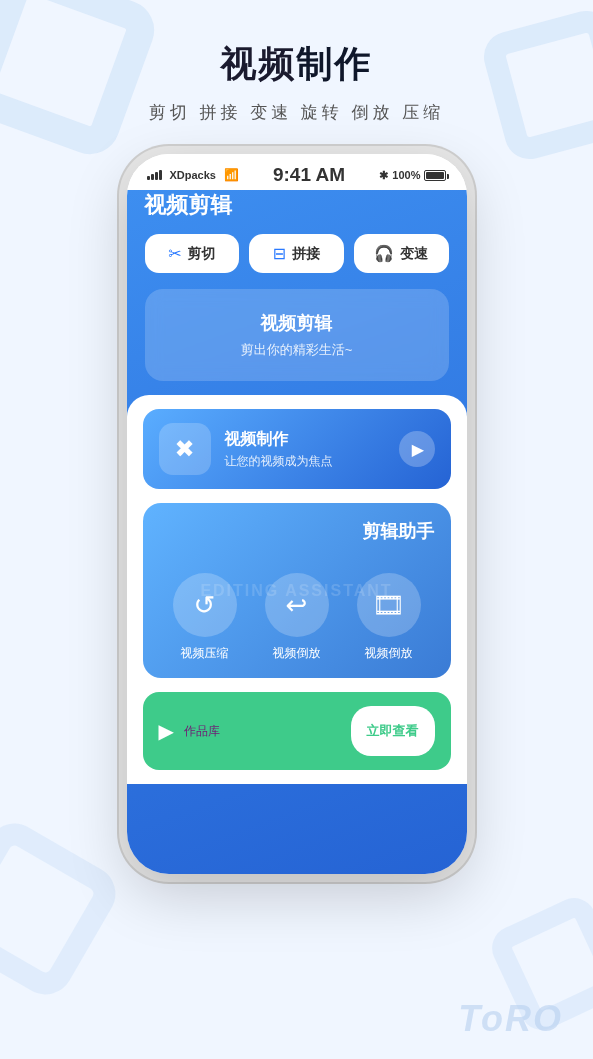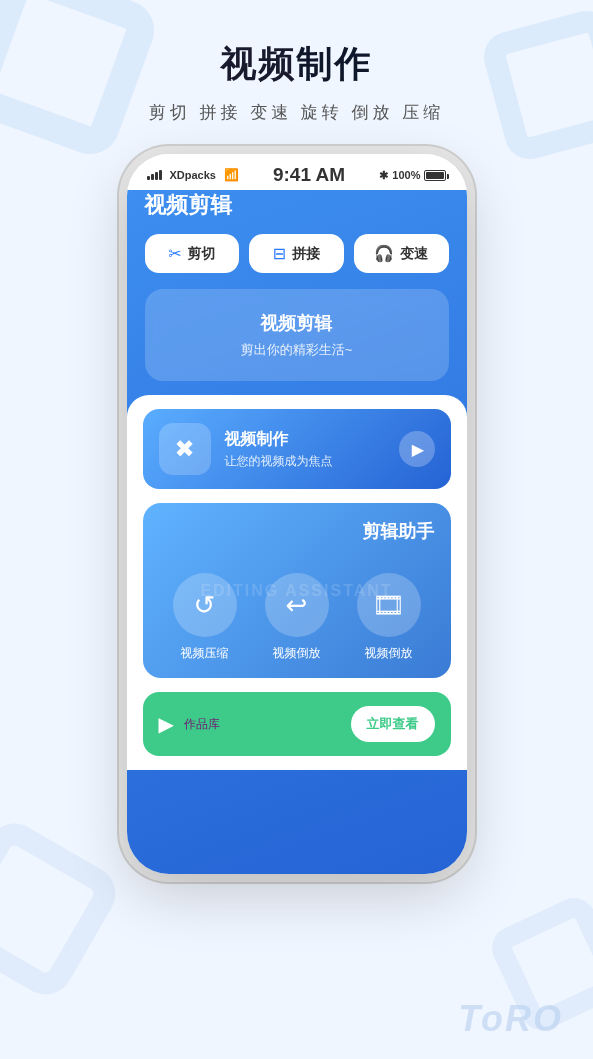--- a/index.html
+++ b/index.html
@@ -332,21 +332,21 @@
       color: white;
     }
     .works-title {
       font-size: 12px;
       font-weight: 400;
       color: #701a75;
     }
     .works-btn {
       background: white;
       border-radius: 20px;
-      padding: 9px 16px;
+      padding: 16px 16px;
       font-size: 13px;
       font-weight: 600;
       color: #3ecb8a;
       cursor: pointer;
     }
 
     
     .bottom-area {
       position: absolute;
       bottom: 0;

